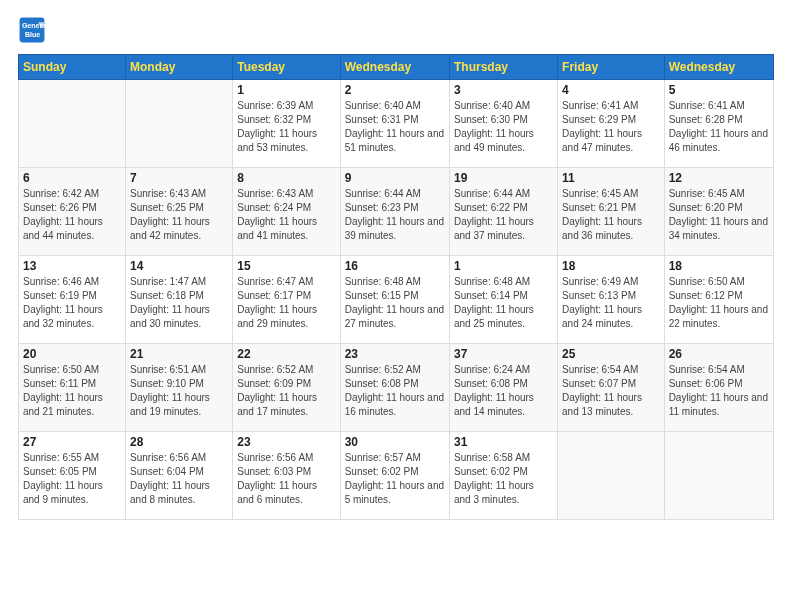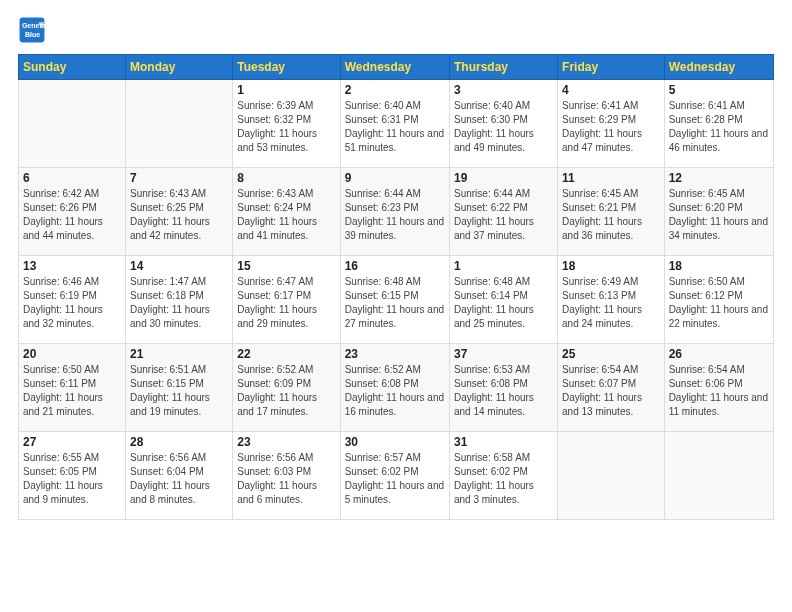--- a/index.html
+++ b/index.html
@@ -260,38 +260,38 @@
         <tr>
           <td>
             <span class="day-num">20</span>
             <div class="day-info">Sunrise: 6:50 AM
 Sunset: 6:11 PM
 Daylight: 11 hours and 21 minutes.</div>
           </td>
           <td>
             <span class="day-num">21</span>
             <div class="day-info">Sunrise: 6:51 AM
-Sunset: 6:15 PM
+Sunset: 9:10 PM
 Daylight: 11 hours and 19 minutes.</div>
           </td>
           <td>
             <span class="day-num">22</span>
             <div class="day-info">Sunrise: 6:52 AM
 Sunset: 6:09 PM
 Daylight: 11 hours and 17 minutes.</div>
           </td>
           <td>
             <span class="day-num">23</span>
             <div class="day-info">Sunrise: 6:52 AM
 Sunset: 6:08 PM
 Daylight: 11 hours and 16 minutes.</div>
           </td>
           <td>
             <span class="day-num">37</span>
-            <div class="day-info">Sunrise: 6:53 AM
+            <div class="day-info">Sunrise: 6:24 AM
 Sunset: 6:08 PM
 Daylight: 11 hours and 14 minutes.</div>
           </td>
           <td>
             <span class="day-num">25</span>
             <div class="day-info">Sunrise: 6:54 AM
 Sunset: 6:07 PM
 Daylight: 11 hours and 13 minutes.</div>
           </td>
           <td>

